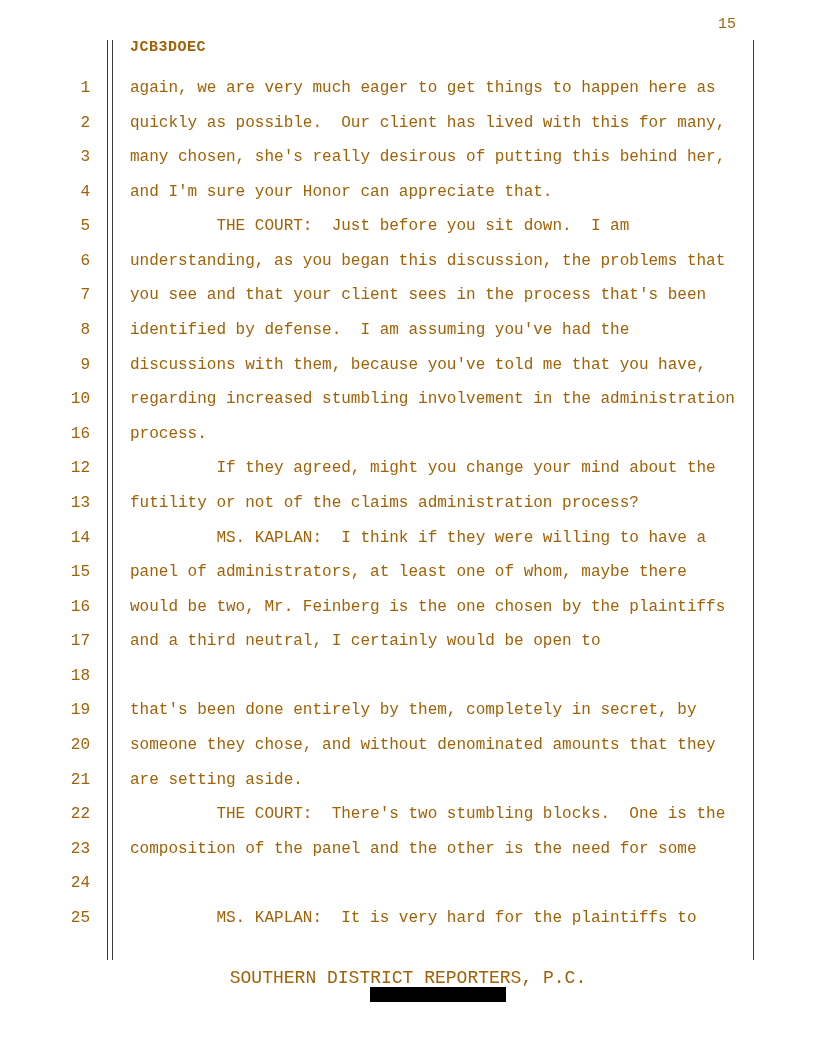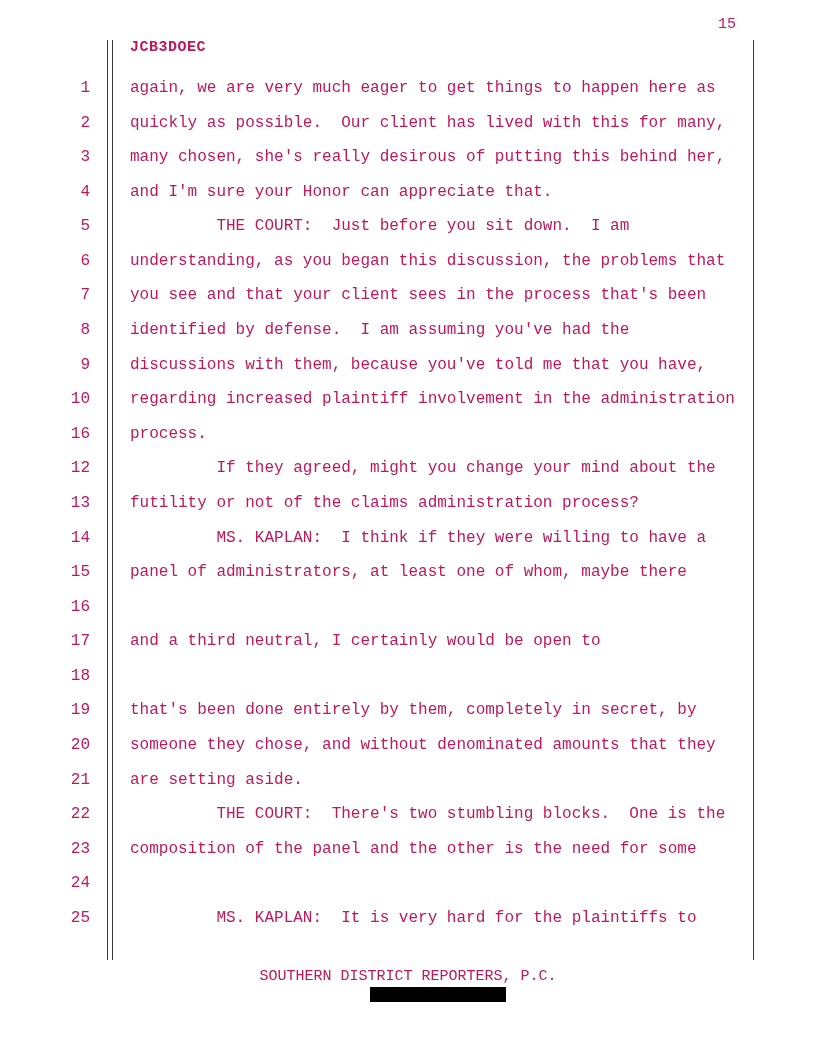--- a/index.html
+++ b/index.html
@@ -6,21 +6,21 @@
     margin: 0;
     padding: 0;
     background: #ffffff;
   }
   .page {
     position: relative;
     width: 816px;
     height: 1056px;
     background: #ffffff;
     font-family: "Liberation Mono", "DejaVu Sans Mono", monospace;
-    color: #be185d;
+    color: #a16207;
     overflow: hidden;
   }
   .page-number {
     position: absolute;
     top: 16px;
     left: 718px;
     font-size: 15px;
   }
   .header-code {
     position: absolute;
@@ -61,21 +61,21 @@
     margin-left: 40px;
     white-space: pre;
     flex: 1 1 auto;
   }
   .footer {
     position: absolute;
     top: 968px;
     left: 0;
     width: 100%;
     text-align: center;
-    font-size: 15px;
+    font-size: 18px;
   }
   .redaction-bar {
     position: absolute;
     top: 987px;
     left: 370px;
     width: 136px;
     height: 15px;
     background: #000000;
   }
 </style>
@@ -133,21 +133,21 @@
     <div class="line-text">identified by defense.  I am assuming you've had the</div>
   </div>
 
   <div class="line-row">
     <div class="line-num">9</div>
     <div class="line-text">discussions with them, because you've told me that you have,</div>
   </div>
 
   <div class="line-row">
     <div class="line-num">10</div>
-    <div class="line-text">regarding increased plaintiff involvement in the administration</div>
+    <div class="line-text">regarding increased stumbling involvement in the administration</div>
   </div>
 
   <div class="line-row">
     <div class="line-num">16</div>
     <div class="line-text">process.</div>
   </div>
 
   <div class="line-row">
     <div class="line-num">12</div>
     <div class="line-text">         If they agreed, might you change your mind about the</div>
@@ -163,20 +163,21 @@
     <div class="line-text">         MS. KAPLAN:  I think if they were willing to have a</div>
   </div>
 
   <div class="line-row">
     <div class="line-num">15</div>
     <div class="line-text">panel of administrators, at least one of whom, maybe there</div>
   </div>
 
   <div class="line-row">
     <div class="line-num">16</div>
+    <div class="line-text">would be two, Mr. Feinberg is the one chosen by the plaintiffs</div>
   </div>
 
   <div class="line-row">
     <div class="line-num">17</div>
     <div class="line-text">and a third neutral, I certainly would be open to</div>
   </div>
 
   <div class="line-row">
     <div class="line-num">18</div>
   </div>

